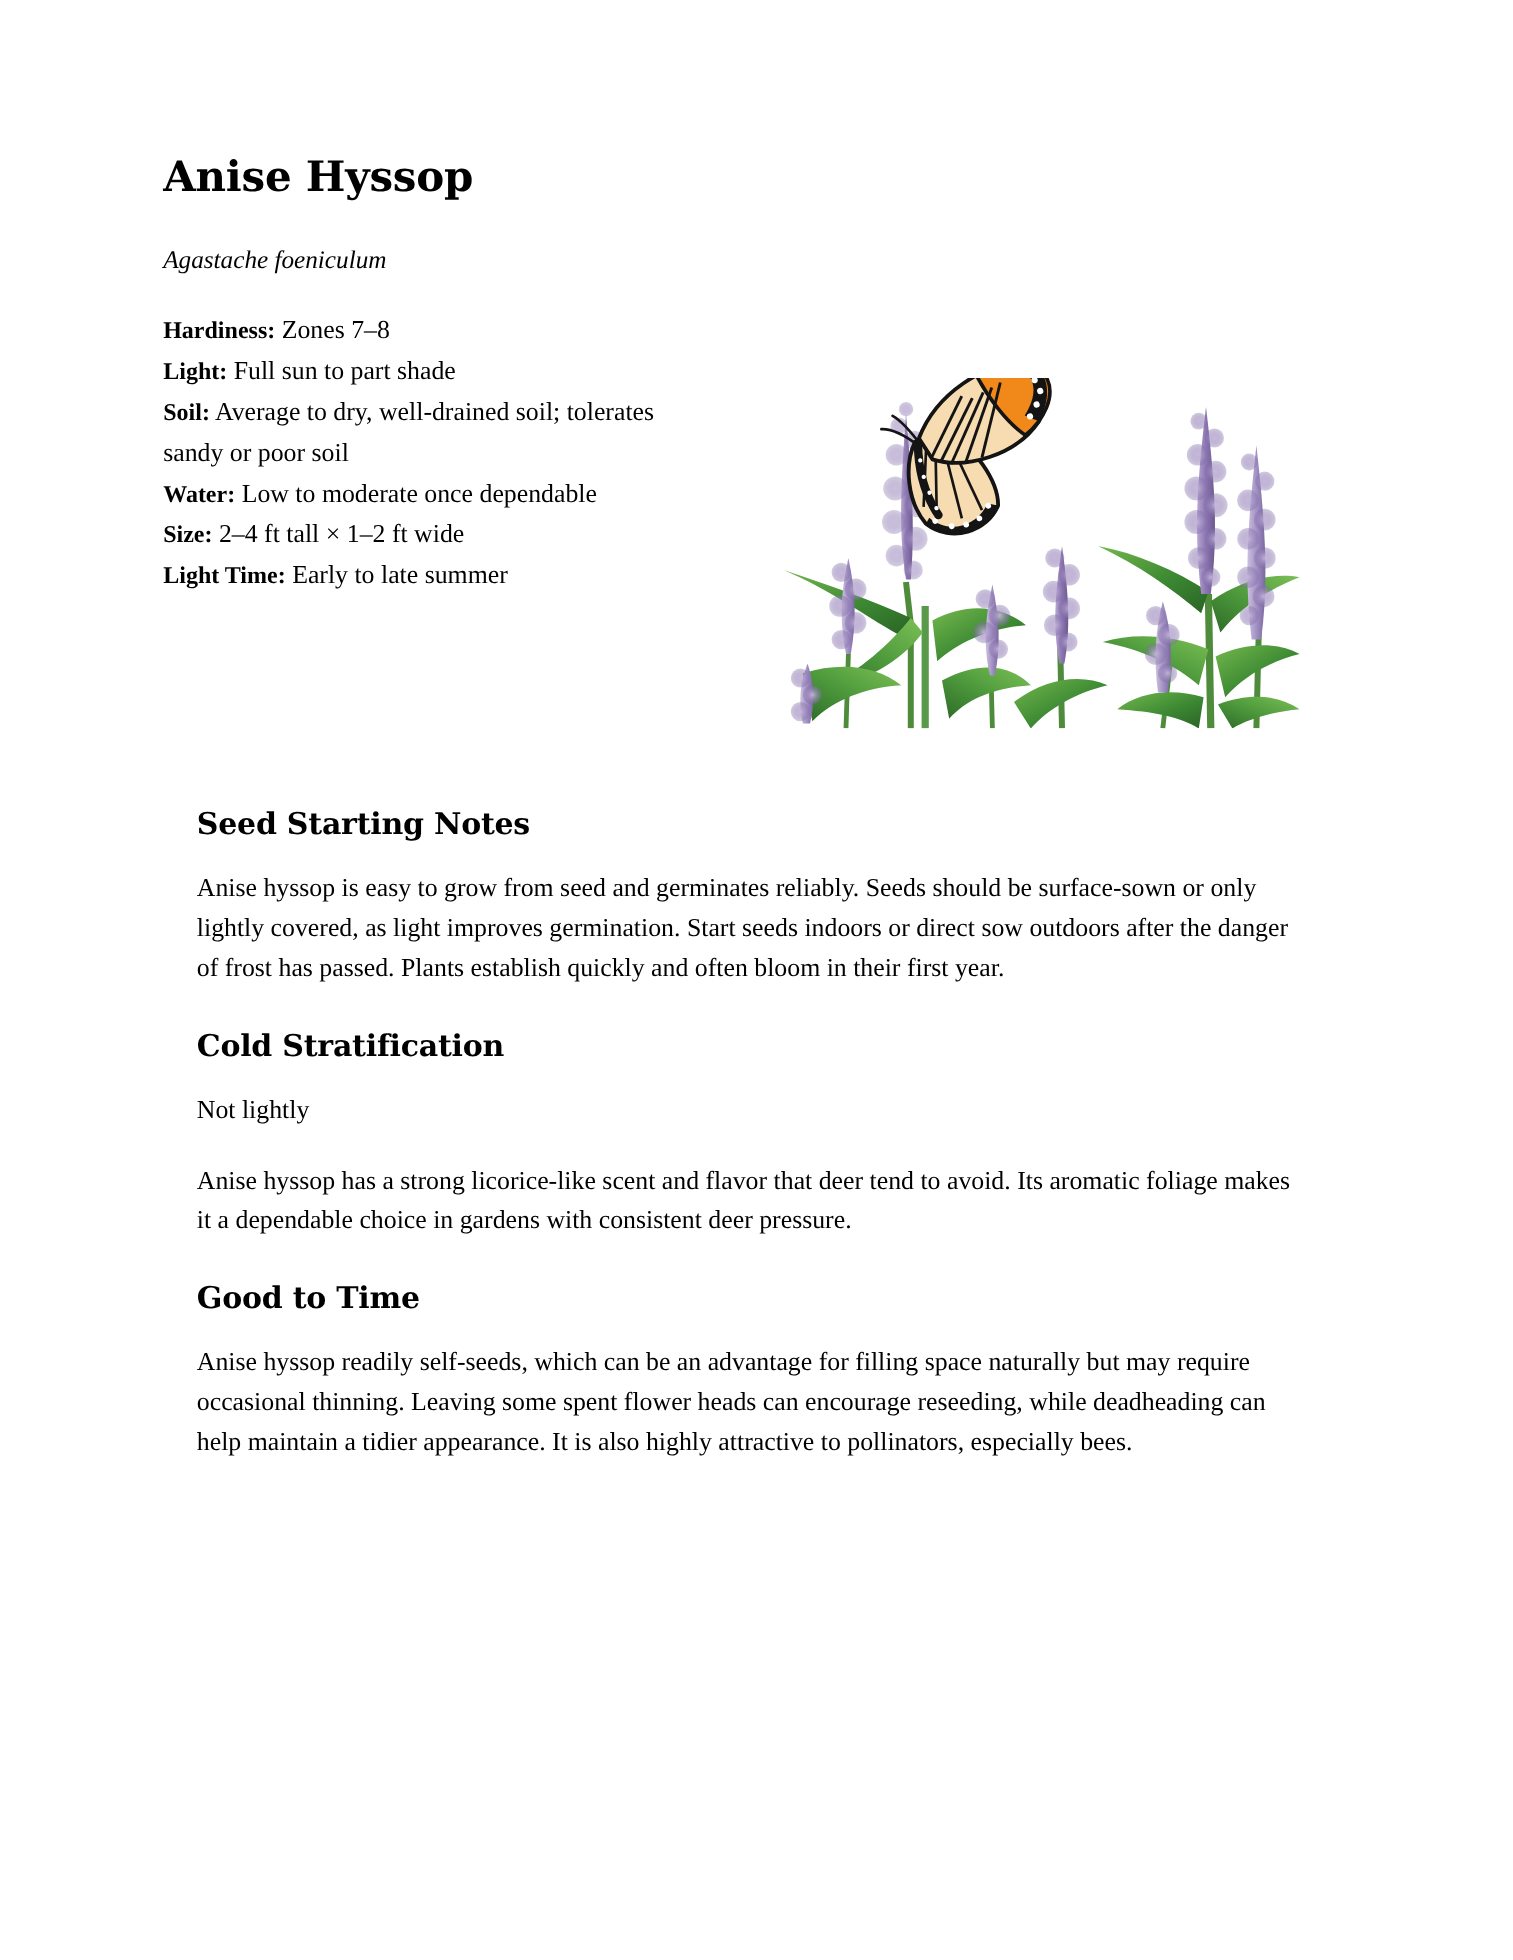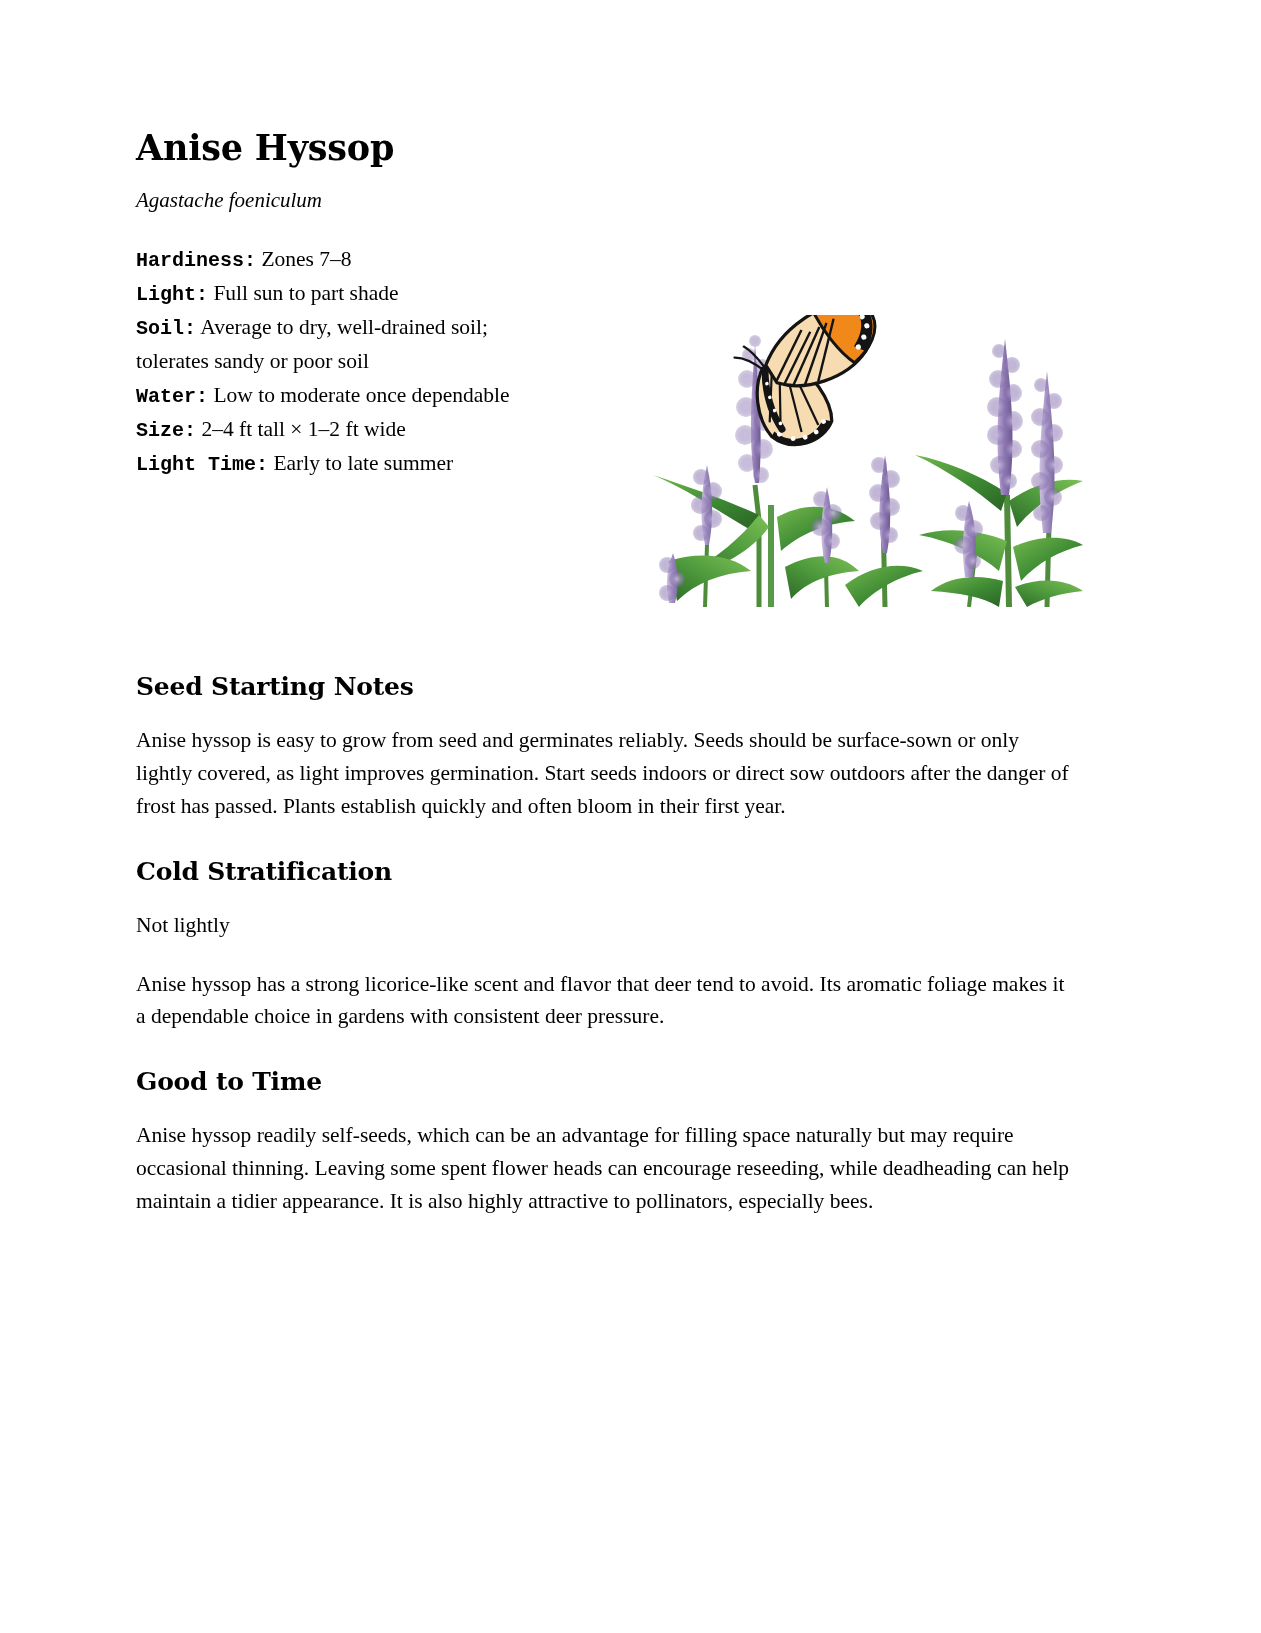--- a/index.html
+++ b/index.html
@@ -29,34 +29,34 @@
     font-weight: bold;
     font-size: 35px;
     line-height: 1.15;
     letter-spacing: -0.2px;
     margin: 0 0 0 0;
   }
   .botanical {
     font-style: italic;
     font-size: 21px;
     line-height: 1.2;
-    margin-top: 20px;
+    margin-top: 36px;
     font-family: Liberation Serif, serif;
   }
 
   
   .facts {
     margin-top: 30px;
     width: 430px;
     font-size: 21.5px;
     line-height: 1.58;
   }
   .fact-label {
     font-weight: bold;
-    font-family: Liberation Mono, monospace;
+    font-family: Liberation Serif, serif;
     font-size: 20px;
   }
   .fact-value {
     font-size: 21.5px;
   }
   .fact-line { display: block; }
 
   
   .photo {
     position: absolute;
@@ -69,21 +69,21 @@
   }
   .photo svg { display: block; }
 
   
   .sections {
     position: absolute;
     left: 136px;
     top: 672px;
     width: 940px;
   }
-  .section { margin-bottom: 4px; }
+  .section { margin-bottom: 4px; margin-left: 28px; }
   h2.heading {
     font-family: "DejaVu Serif", "Liberation Serif", serif;
     font-weight: bold;
     font-size: 25px;
     line-height: 1.2;
     margin: 0 0 22px 0;
     letter-spacing: -0.2px;
   }
   .section + .section h2.heading { margin-top: 34px; }
   p.body {

